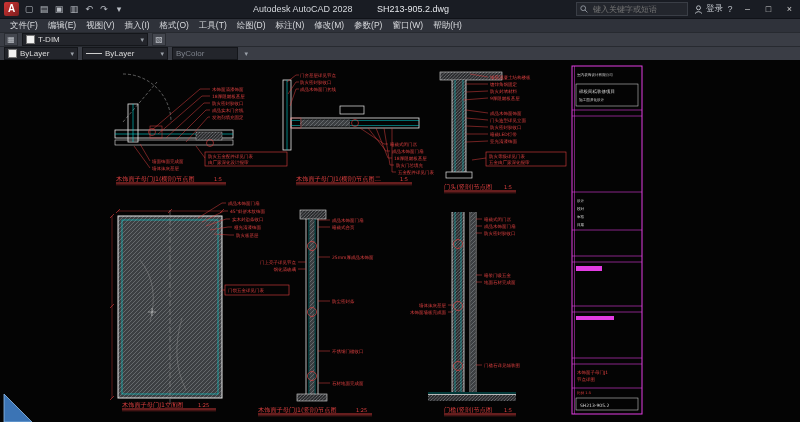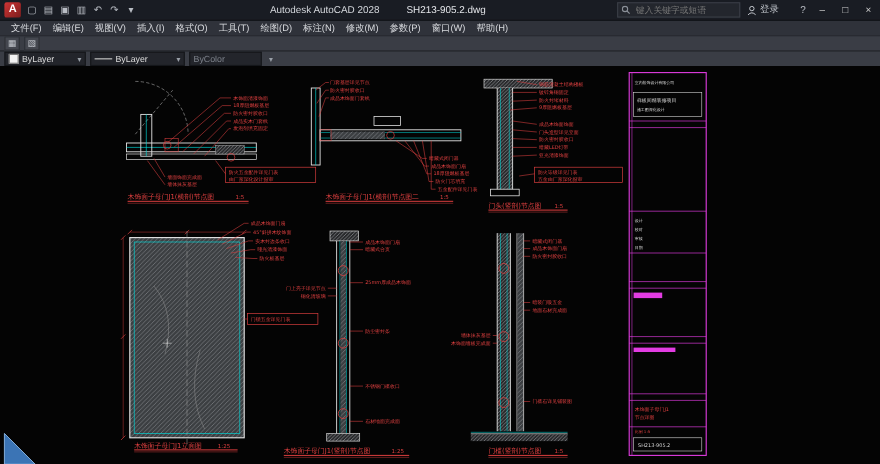--- a/index.html
+++ b/index.html
@@ -10,21 +10,21 @@
   .titlebar{height:18px;background:#191c23;display:flex;align-items:center;color:#c8c8c8;}
   .acad-logo{width:15px;height:14px;margin:0 3px 0 4px;background:linear-gradient(135deg,#d03535,#7c1d1d);
     color:#fff;font-weight:bold;font-size:10px;line-height:14px;text-align:center;border-radius:2px;}
   .qa{display:flex;align-items:center;gap:1px;}
   .qa-icon{width:14px;height:14px;font-size:9px;color:#b9bdc4;display:flex;align-items:center;justify-content:center;cursor:default;}
   .tb-title{flex:1;text-align:center;font-size:9px;color:#d4d7dc;white-space:nowrap;overflow:hidden;}
   .tb-title .doc{margin-left:22px;color:#e4e6ea;}
   .tb-search{display:flex;align-items:center;background:#23262d;border:1px solid #3a3e46;height:12px;width:104px;
     font-size:8px;color:#8a8f98;padding:0 3px;gap:3px;margin-right:6px;}
   .tb-search input{background:transparent;border:none;outline:none;color:#9aa0a8;font-size:8px;width:84px;font-family:inherit;}
-  .signin{display:flex;align-items:center;gap:3px;font-size:8.5px;color:#c3c7cd;margin-right:15px;}
+  .signin{display:flex;align-items:center;gap:3px;font-size:8.5px;color:#c3c7cd;margin-right:0;}
   .winbtns{display:flex;height:18px;}
   .winbtn{width:21px;display:flex;align-items:center;justify-content:center;font-size:9px;color:#cfcfcf;}
 
   
   .menubar{height:13px;background:#2f323a;border-top:1px solid #101218;display:flex;align-items:center;
     font-size:8.5px;color:#d8dade;padding-left:5px;}
   .menu-item{padding:0 5px;white-space:nowrap;}
 
   
   .toolrow{height:13px;background:#3a3d45;border-top:1px solid #272a30;display:flex;align-items:center;gap:4px;padding-left:4px;}
@@ -104,20 +104,25 @@
     <span class="menu-item">绘图(D)</span>
     <span class="menu-item">标注(N)</span>
     <span class="menu-item">修改(M)</span>
     <span class="menu-item">参数(P)</span>
     <span class="menu-item">窗口(W)</span>
     <span class="menu-item">帮助(H)</span>
   </div>
 
   <div class="toolrow">
     <span class="mini-icon">▦</span>
+    <div class="combo" style="width:118px">
+      <span class="swatch"></span>
+      <span style="flex:1">T-DIM</span>
+      <span class="caret">▾</span>
+    </div>
     <span class="mini-icon">▧</span>
   </div>
 
   <div class="toolrow">
     <div class="combo" style="width:66px">
       <span class="swatch"></span>
       <span style="flex:1">ByLayer</span>
       <span class="caret">▾</span>
     </div>
     <div class="combo" style="width:78px">

